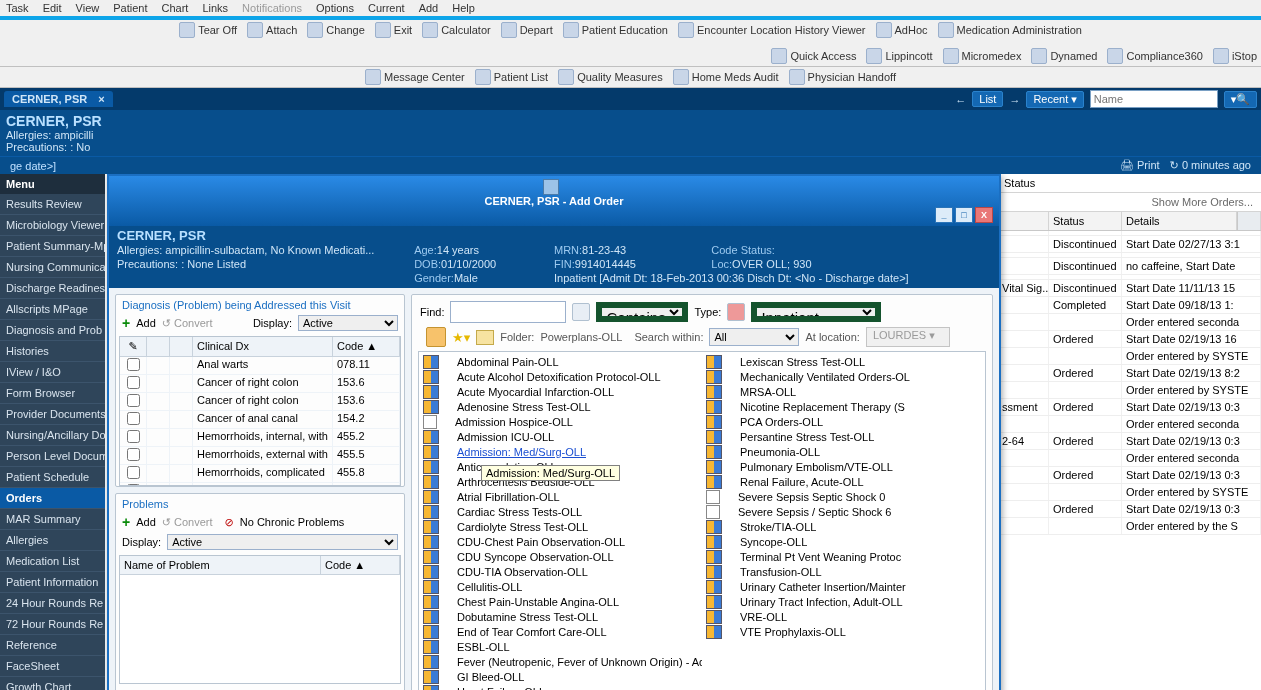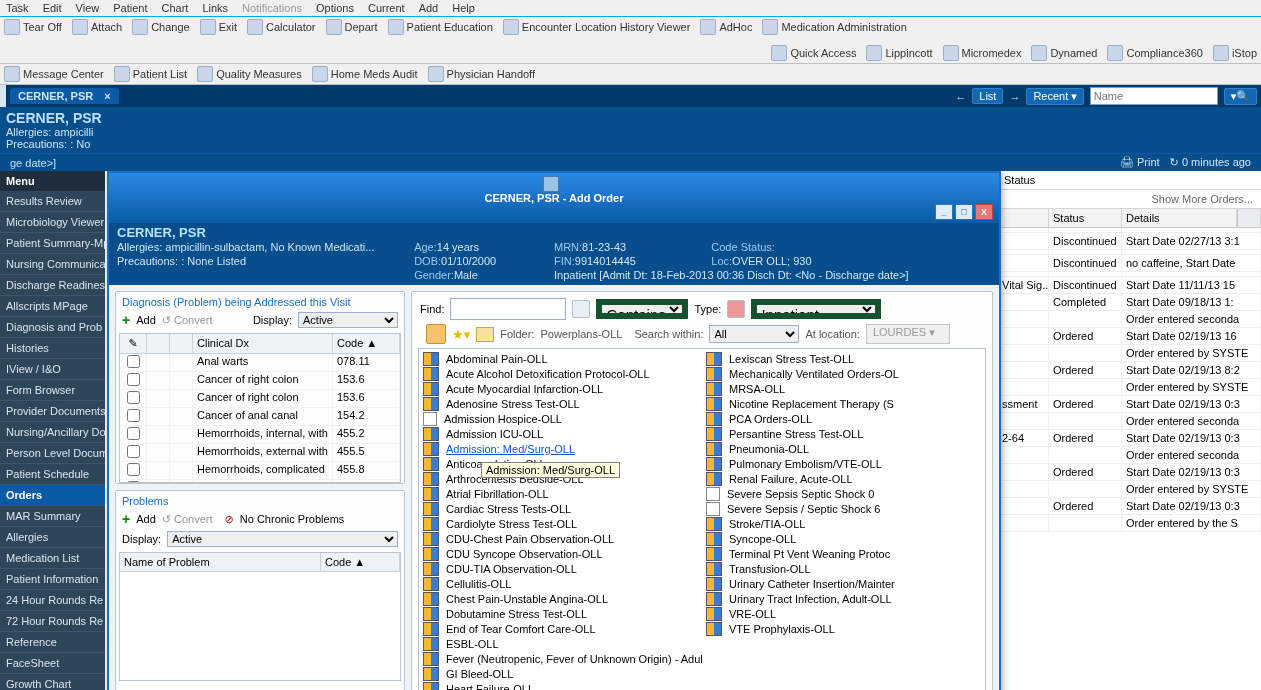--- a/index.html
+++ b/index.html
@@ -1,24 +1,24 @@
 <!DOCTYPE html>
 <html><head>
 <meta charset="utf-8">
 <style>
   html,body{margin:0;padding:0;font-family:Tahoma,Arial,sans-serif;font-size:11px;color:#000;background:#d6e6f5;}
   
-  .menubar{background:#f0f0f0;border-bottom:1px solid #0ea5e9;padding:2px 6px;display:flex;gap:14px;}
+  .menubar{background:#f0f0f0;border-bottom:4px solid #0ea5e9;padding:2px 6px;display:flex;gap:14px;}
   .menubar span{color:#333;cursor:default;}
   .menubar span.dis{color:#9a9a9a;}
-  .toolbar{background:#f0f0f0;border-bottom:1px solid #c0c0c0;padding:2px 4px;display:flex;gap:10px;align-items:center;flex-wrap:wrap;}
+  .toolbar{background:#f0f0f0;border-bottom:1px solid #c0c0c0;padding:2px 4px;display:flex;gap:10px;align-items:center;flex-wrap:wrap;flex-direction:column;}
   .tbtn{display:flex;align-items:center;gap:3px;color:#333;cursor:default;}
   .tbtn .ico{width:14px;height:14px;background:#c9d6e8;border:1px solid #9bb0cc;border-radius:2px;}
   
-  .ptabbar{background:#043a6b;color:#cfe5f7;padding:0 4px;display:flex;align-items:center;height:22px;position:relative;margin-left:6px;}
+  .ptabbar{background:#043a6b;color:#cfe5f7;padding:0 4px;display:flex;align-items:center;height:22px;position:relative;}
   .ptab{background:#0a5aa5;color:#cfe5f7;padding:2px 8px;font-weight:bold;margin-right:2px;border-radius:3px 3px 0 0;}
   .ptab .x{margin-left:8px;font-weight:bold;}
   .ptb-right{margin-left:auto;display:flex;align-items:center;gap:6px;}
   .ptb-right input{height:16px;border:1px solid #7aa0c4;font-size:11px;padding:0 3px;width:120px;}
   .ptb-right .navbtn{color:#cfe5f7;}
   .ptb-btn{background:#1468b3;border:1px solid #2a82cc;padding:1px 6px;color:#fff;border-radius:2px;display:flex;align-items:center;gap:3px;}
   
   .pt-header{background:#074e8c;color:#cfe5f7;padding:3px 6px;font-size:11px;}
   .pt-header .name{font-size:14px;font-weight:bold;color:#b9e0ff;}
   .pt-header .row{white-space:nowrap;overflow:hidden;}
@@ -73,21 +73,21 @@
   .find-row select{border:6px solid #14532d;height:20px;font-size:15px;}
   .find-row .ico{width:16px;height:16px;background:#e8eef5;border:1px solid #b0c0d0;border-radius:2px;}
   .folder-row{display:flex;align-items:center;gap:6px;padding:0 2px 4px 2px;color:#555;}
   .folder-row .home{width:18px;height:18px;background:#f7c26b;border:1px solid #c49330;border-radius:2px;}
   .folder-row .star{color:#e6b800;font-size:13px;}
   .folder-row .fold{width:16px;height:13px;background:#f7e3a1;border:1px solid #c4a94a;}
   .folder-row select{border:1px solid #9bb0cc;height:18px;font-size:11px;}
   .folder-row .loc{border:1px solid #c4c4c4;background:#f0f0f0;color:#9a9a9a;padding:1px 14px 1px 6px;height:16px;}
   .catalog{flex:1;border:1px solid #b9c5d1;background:#fff;display:flex;overflow:hidden;position:relative;}
   .catalog .col{flex:1;overflow:hidden;padding:2px 0;}
-  .catalog .entry{display:flex;align-items:center;gap:7px;padding:0 4px;height:15px;white-space:nowrap;cursor:default;}
+  .catalog .entry{display:flex;align-items:center;gap:18px;padding:0 4px;height:15px;white-space:nowrap;cursor:default;}
   .catalog .entry .pp{width:14px;height:12px;background:linear-gradient(90deg,#f7b733 50%,#3a7bd5 50%);border:1px solid #556;flex:0 0 14px;}
   .catalog .entry .doc{width:12px;height:12px;background:#fff;border:1px solid #888;flex:0 0 12px;position:relative;}
   .catalog .entry.link span.t{color:#1b4fd1;text-decoration:underline;}
   .catalog .tooltip{position:absolute;left:62px;top:113px;background:#ffffe1;border:1px solid #808080;padding:1px 4px;font-size:11px;z-index:5;}
   
   .behind{position:absolute;left:892px;top:0;right:0;bottom:0;background:#fff;border-left:1px solid #c0c0c0;display:flex;flex-direction:column;font-size:11px;}
   .behind .stat{display:flex;gap:10px;padding:3px 6px;border-bottom:1px solid #d4d4d4;align-items:center;}
   .behind .chk{color:#0a8a0a;font-weight:bold;}
   .behind .smo{text-align:right;padding:3px 8px;color:#6a6a6a;border-bottom:1px solid #d4d4d4;}
   .behind .ghead{display:flex;background:#f3f3f3;border-bottom:1px solid #c8c8c8;}

